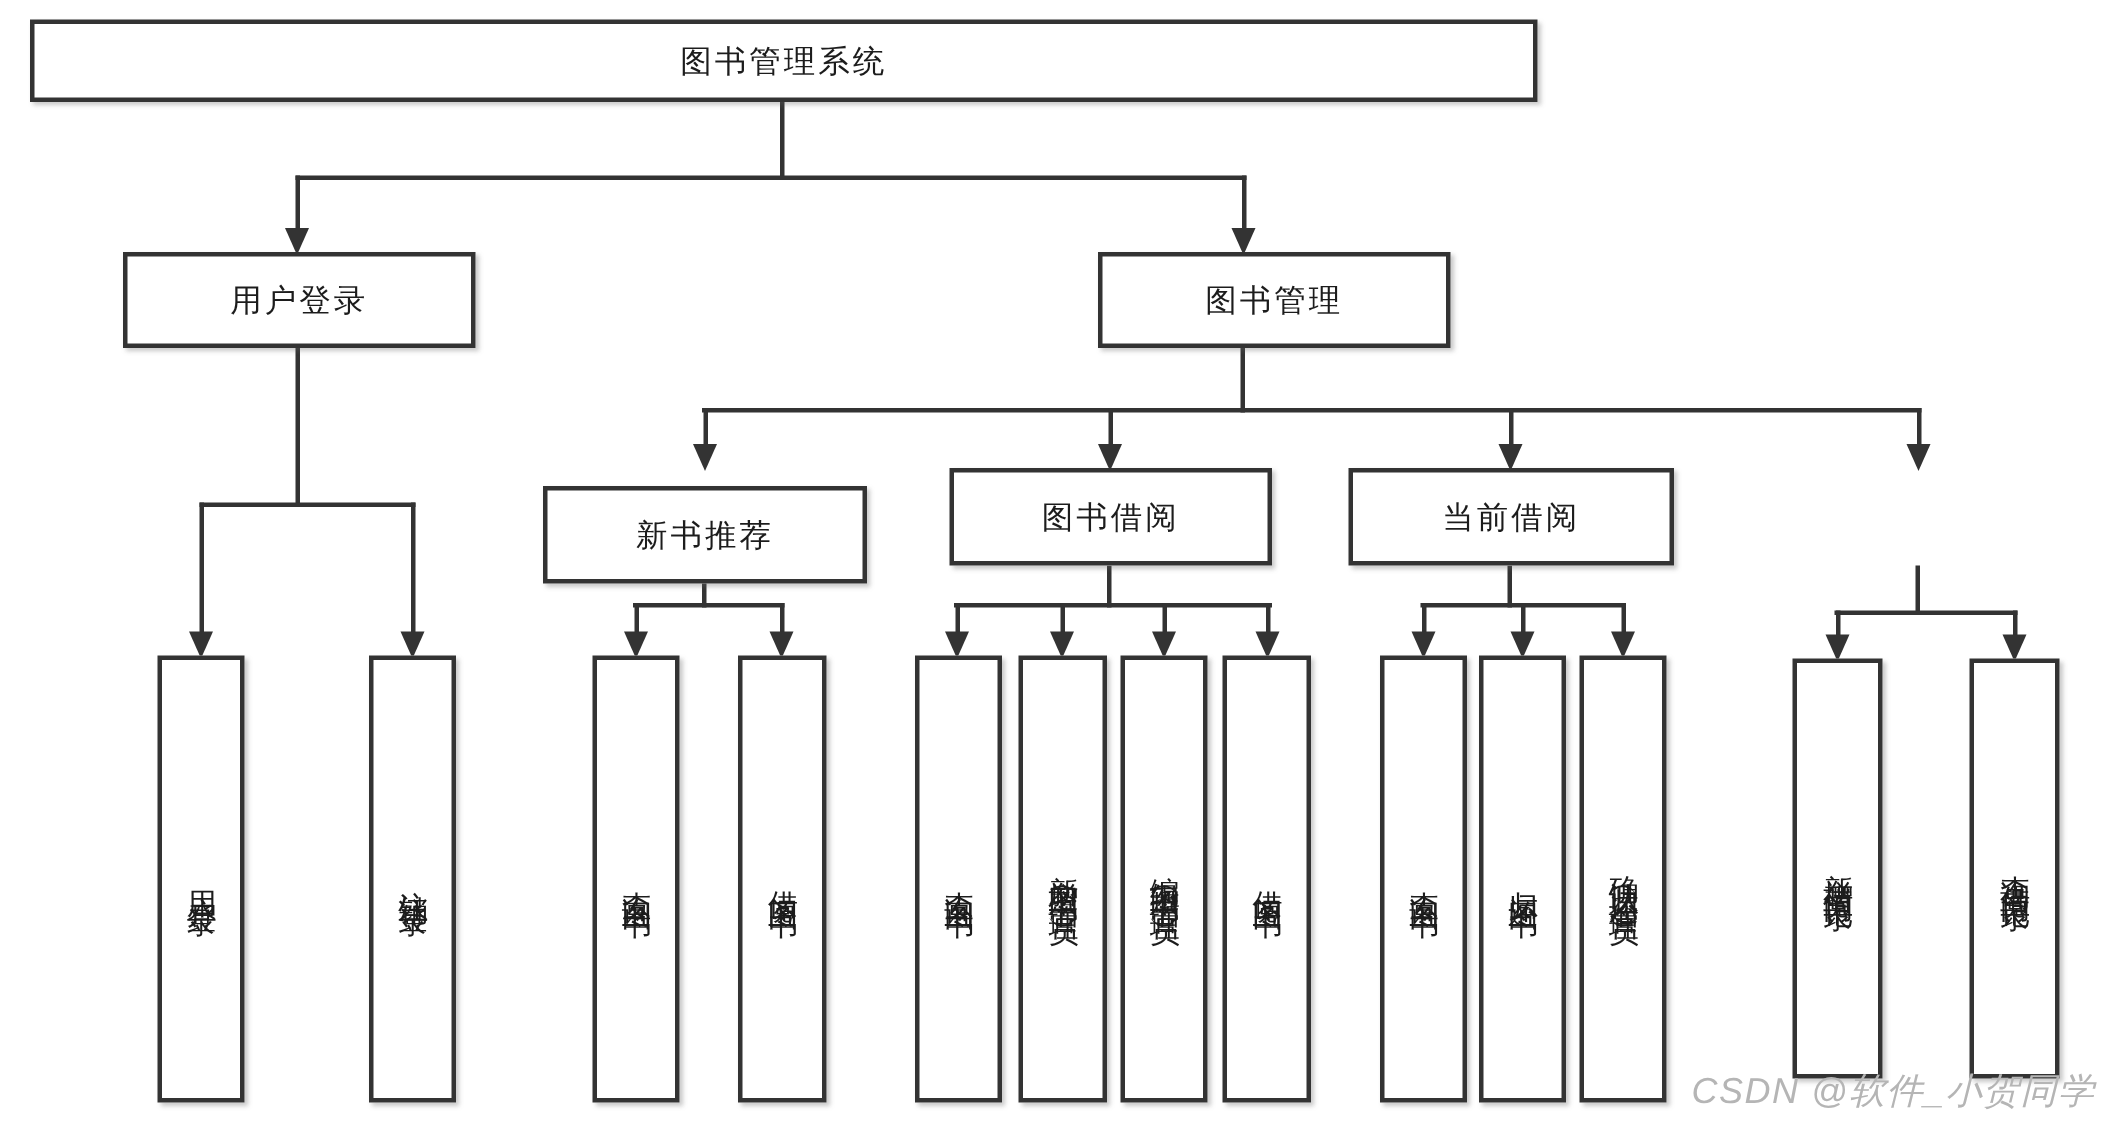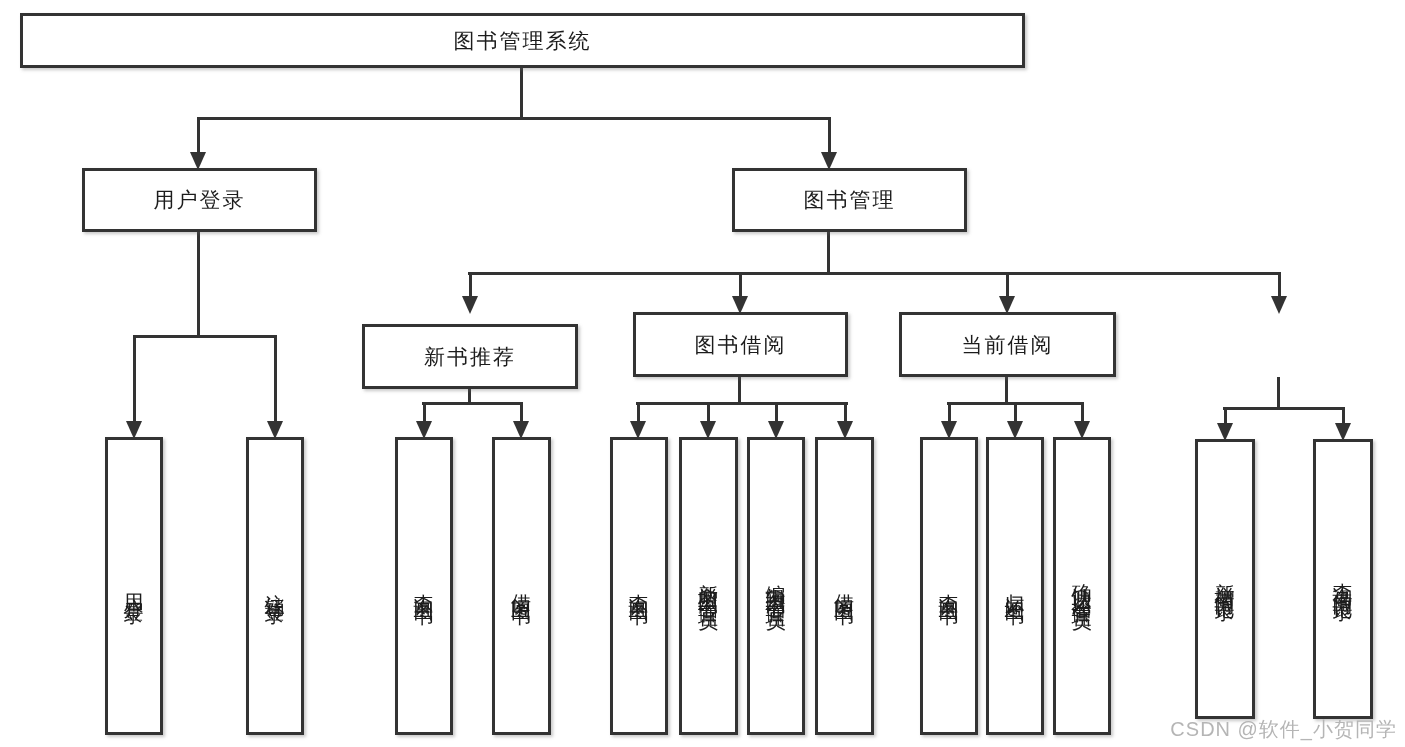--- a/index.html
+++ b/index.html
@@ -50,26 +50,27 @@
     height: 0;
     border-left: 8px solid transparent;
     border-right: 8px solid transparent;
     border-top: 18px solid #333333;
     z-index: 1;
   }
   #watermark {
     position: absolute;
     right: 8px;
     bottom: 4px;
-    font-size: 20px;
+    font-size: 24px;
     color: #b5b5b5;
     letter-spacing: 1px;
     z-index: 3;
     pointer-events: none;
     white-space: nowrap;
+    font-style: italic;
   }
 </style>
 </head>
 <body>
 
 <div id="canvas">
 
   <div class="node hbox" style="left:20px; top:13px; width:1005px; height:55px;">图书管理系统</div>
 
   <div class="node hbox" style="left:82px; top:168px; width:235px; height:64px;">用户登录</div>

